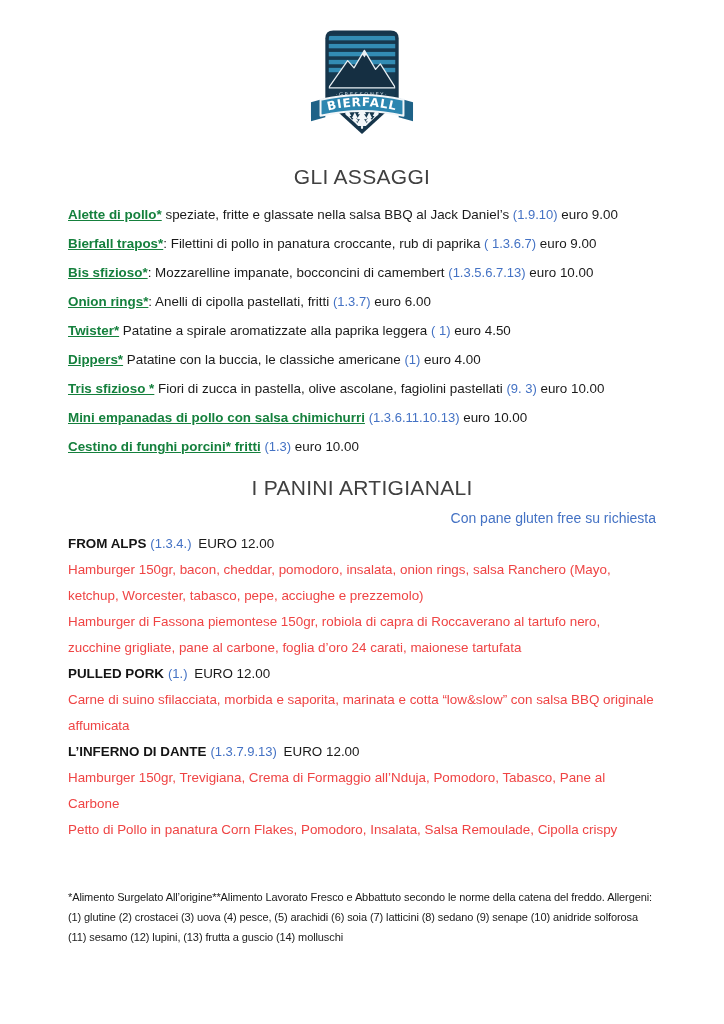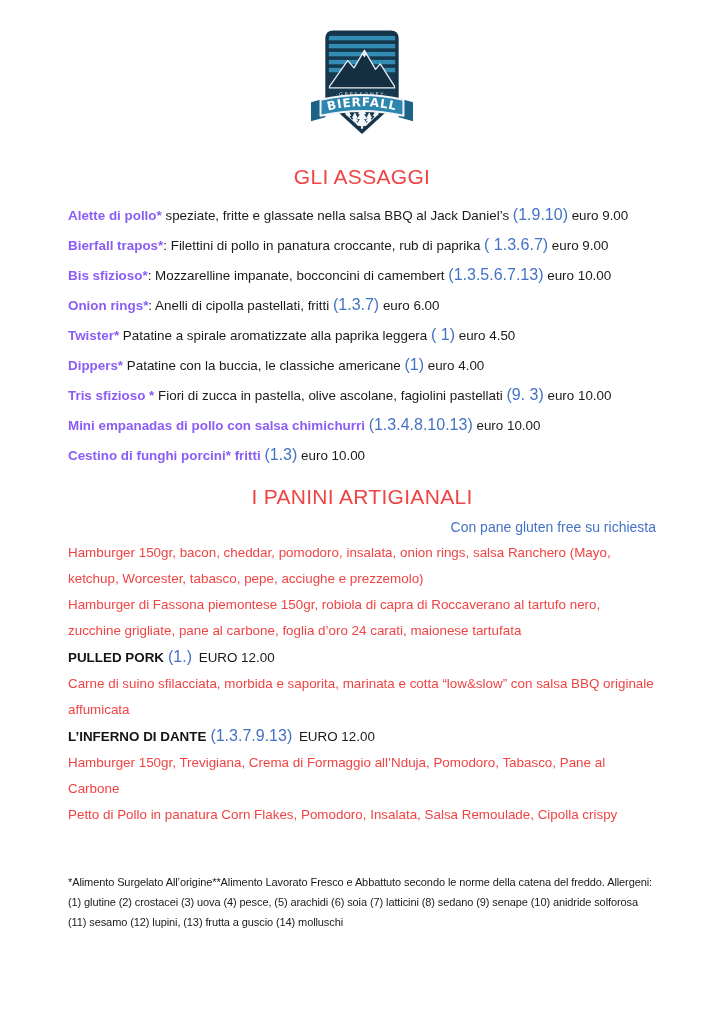--- a/index.html
+++ b/index.html
@@ -6,30 +6,30 @@
   .page{
     width:724px;height:1024px;box-sizing:border-box;
     padding:24px 68px 0 68px;
     background:#ffffff;overflow:hidden;position:relative;
     font-family:"Liberation Sans",sans-serif;
     color:#1a1a1a;
   }
   .logo-wrap{text-align:center;}
   .logo-wrap svg{display:block;margin:0 auto;}
   h1.section-title{
-    font-size:21px;font-weight:400;color:#ef4444;
+    font-size:21px;font-weight:400;color:#404040;
     text-align:center;margin:22px 0 0 0;line-height:26px;letter-spacing:.3px;
   }
   h1.section-title.panini{margin-top:14px;}
   .assaggi-list{margin-top:10px;}
   .menu-line{
     margin:0;font-size:13.4px;line-height:29px;color:#1a1a1a;
   }
-  .menu-line b{font-weight:700;color:#8b5cf6;}
-  .allerg{color:#4472C4;font-size:16px;}
+  .menu-line b{font-weight:700;color:#15803d;text-decoration:underline;}
+  .allerg{color:#4472C4;font-size:13px;}
   .gluten-note{
     margin:4px 0 0 0;text-align:right;color:#4472C4;
     font-size:14px;line-height:26px;
   }
   .panini-block p{margin:0;font-size:13.4px;line-height:26px;}
   .panini-title b{font-weight:700;color:#141414;}
   .panini-title .allerg{margin-left:4px;}
   .panini-title .price{margin-left:3px;}
   .panini-desc{color:#ef4444;}
   .footnote{
@@ -100,28 +100,29 @@
   <h1 class="section-title">GLI ASSAGGI</h1>
 
   <div class="assaggi-list">
     <p class="menu-line"><b>Alette di pollo*</b><span> speziate, fritte e glassate nella salsa BBQ al Jack Daniel’s </span><span class="allerg">(1.9.10)</span><span> euro 9.00</span></p>
     <p class="menu-line"><b>Bierfall trapos*</b><span>: Filettini di pollo in panatura croccante, rub di paprika </span><span class="allerg">( 1.3.6.7)</span><span> euro 9.00</span></p>
     <p class="menu-line"><b>Bis sfizioso*</b><span>: Mozzarelline impanate, bocconcini di camembert </span><span class="allerg">(1.3.5.6.7.13)</span><span> euro 10.00</span></p>
     <p class="menu-line"><b>Onion rings*</b><span>: Anelli di cipolla pastellati, fritti </span><span class="allerg">(1.3.7)</span><span> euro 6.00</span></p>
     <p class="menu-line"><b>Twister*</b><span> Patatine a spirale aromatizzate alla paprika leggera </span><span class="allerg">( 1)</span><span> euro 4.50</span></p>
     <p class="menu-line"><b>Dippers*</b><span> Patatine con la buccia, le classiche americane </span><span class="allerg">(1)</span><span> euro 4.00</span></p>
     <p class="menu-line"><b>Tris sfizioso *</b><span> Fiori di zucca in pastella, olive ascolane, fagiolini pastellati </span><span class="allerg">(9. 3)</span><span> euro 10.00</span></p>
-    <p class="menu-line"><b>Mini empanadas di pollo con salsa chimichurri</b><span>  </span><span class="allerg">(1.3.4.8.10.13)</span><span> euro 10.00</span></p>
+    <p class="menu-line"><b>Mini empanadas di pollo con salsa chimichurri</b><span>  </span><span class="allerg">(1.3.6.11.10.13)</span><span> euro 10.00</span></p>
     <p class="menu-line"><b>Cestino di funghi porcini* fritti</b><span> </span><span class="allerg">(1.3)</span><span> euro 10.00</span></p>
   </div>
 
   <h1 class="section-title panini">I PANINI ARTIGIANALI</h1>
   <p class="gluten-note">Con pane gluten free su richiesta</p>
 
   <div class="panini-block">
+    <p class="panini-title"><b>FROM ALPS</b><span class="allerg">(1.3.4.)</span><span class="price"> EURO 12.00</span></p>
     <p class="panini-desc">Hamburger 150gr, bacon, cheddar, pomodoro, insalata, onion rings, salsa Ranchero (Mayo, ketchup, Worcester, tabasco, pepe, acciughe e prezzemolo)</p>
 
     <p class="panini-desc">Hamburger di Fassona piemontese 150gr, robiola di capra di Roccaverano al tartufo nero, zucchine grigliate, pane al carbone, foglia d’oro 24 carati, maionese tartufata</p>
 
     <p class="panini-title"><b>PULLED PORK</b><span class="allerg">(1.)</span><span class="price"> EURO 12.00</span></p>
     <p class="panini-desc">Carne di suino sfilacciata, morbida e saporita, marinata e cotta “low&amp;slow” con salsa BBQ originale affumicata</p>
 
     <p class="panini-title"><b>L’INFERNO DI DANTE</b><span class="allerg">(1.3.7.9.13)</span><span class="price"> EURO 12.00</span></p>
     <p class="panini-desc">Hamburger 150gr, Trevigiana, Crema di Formaggio all’Nduja, Pomodoro, Tabasco, Pane al Carbone</p>
 

